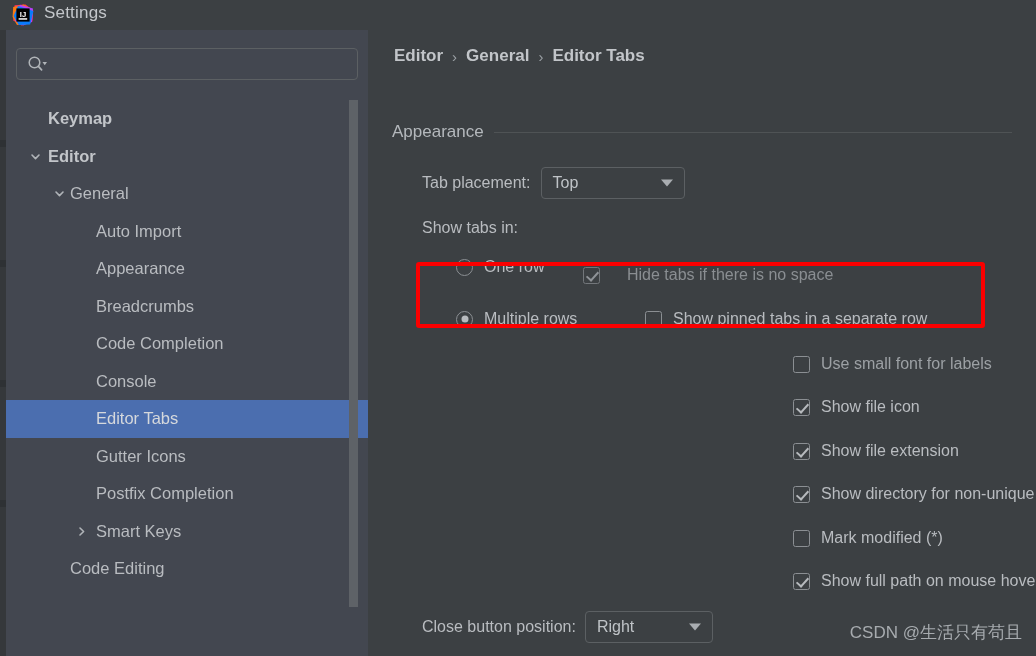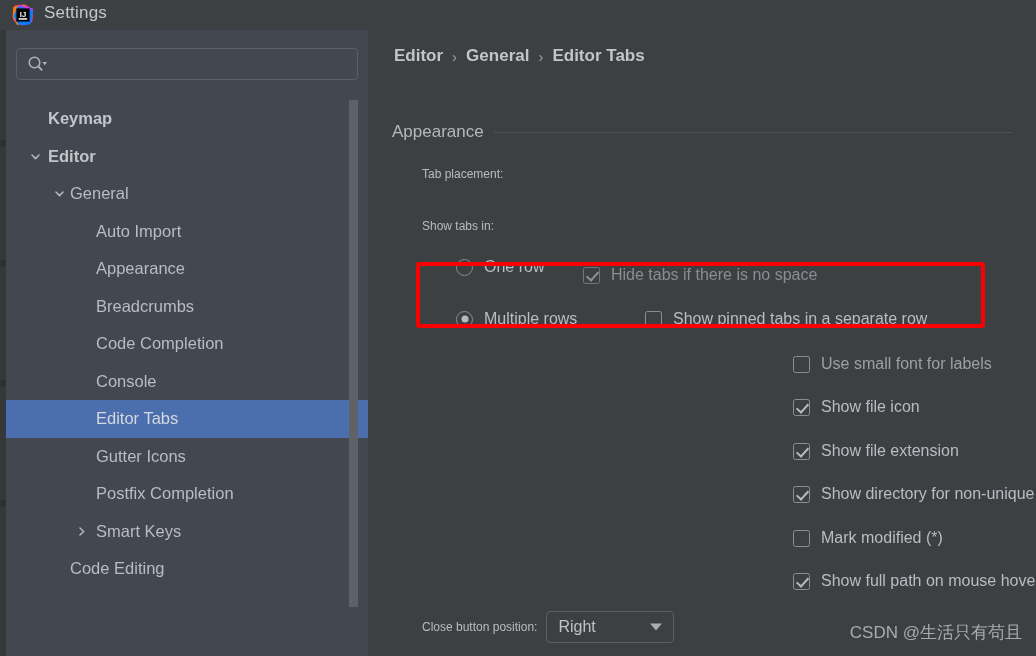--- a/index.html
+++ b/index.html
@@ -173,21 +173,21 @@
     background: #4f5355;
   }
 
   .row {
     position: absolute;
     display: flex;
     align-items: center;
     white-space: nowrap;
   }
   .field-label {
-    font-size: 12px;
+    font-size: 16px;
     color: #b9bcc0;
   }
 
   
   .dropdown {
     position: relative;
     height: 32px;
     border: 1px solid #5c6063;
     border-radius: 4px;
     background: #3c4043;
@@ -389,31 +389,35 @@
       <span>Editor Tabs</span>
     </div>
 
     <div class="section-head">
       <span class="sh-label">Appearance</span>
       <span class="sh-line"></span>
     </div>
 
     <div class="row" style="left:54px; top:137px;">
       <span class="field-label">Tab placement:</span>
+      <div class="dropdown" style="width:144px; margin-left:10px;">
+        <span class="dd-value">Top</span>
+        <span class="caret"></span>
+      </div>
     </div>
 
     <div class="row" style="left:54px; top:189px;">
       <span class="field-label">Show tabs in:</span>
     </div>
 
     <div class="row" style="left:88px; top:228px;">
       <span class="radio"></span>
       <span class="radio-label">One row</span>
     </div>
-    <div class="row" style="left:215px; top:236px;">
+    <div class="row" style="left:215px; top:236px;gap:16px;">
       <span class="cbox checked disabled"></span>
       <span class="cb-label disabled">Hide tabs if there is no space</span>
     </div>
 
     <div class="row" style="left:88px; top:280px;">
       <span class="radio checked"></span>
       <span class="radio-label">Multiple rows</span>
     </div>
     <div class="row" style="left:258px; top:280px;padding-left:19px;">
       <span class="cbox"></span>

